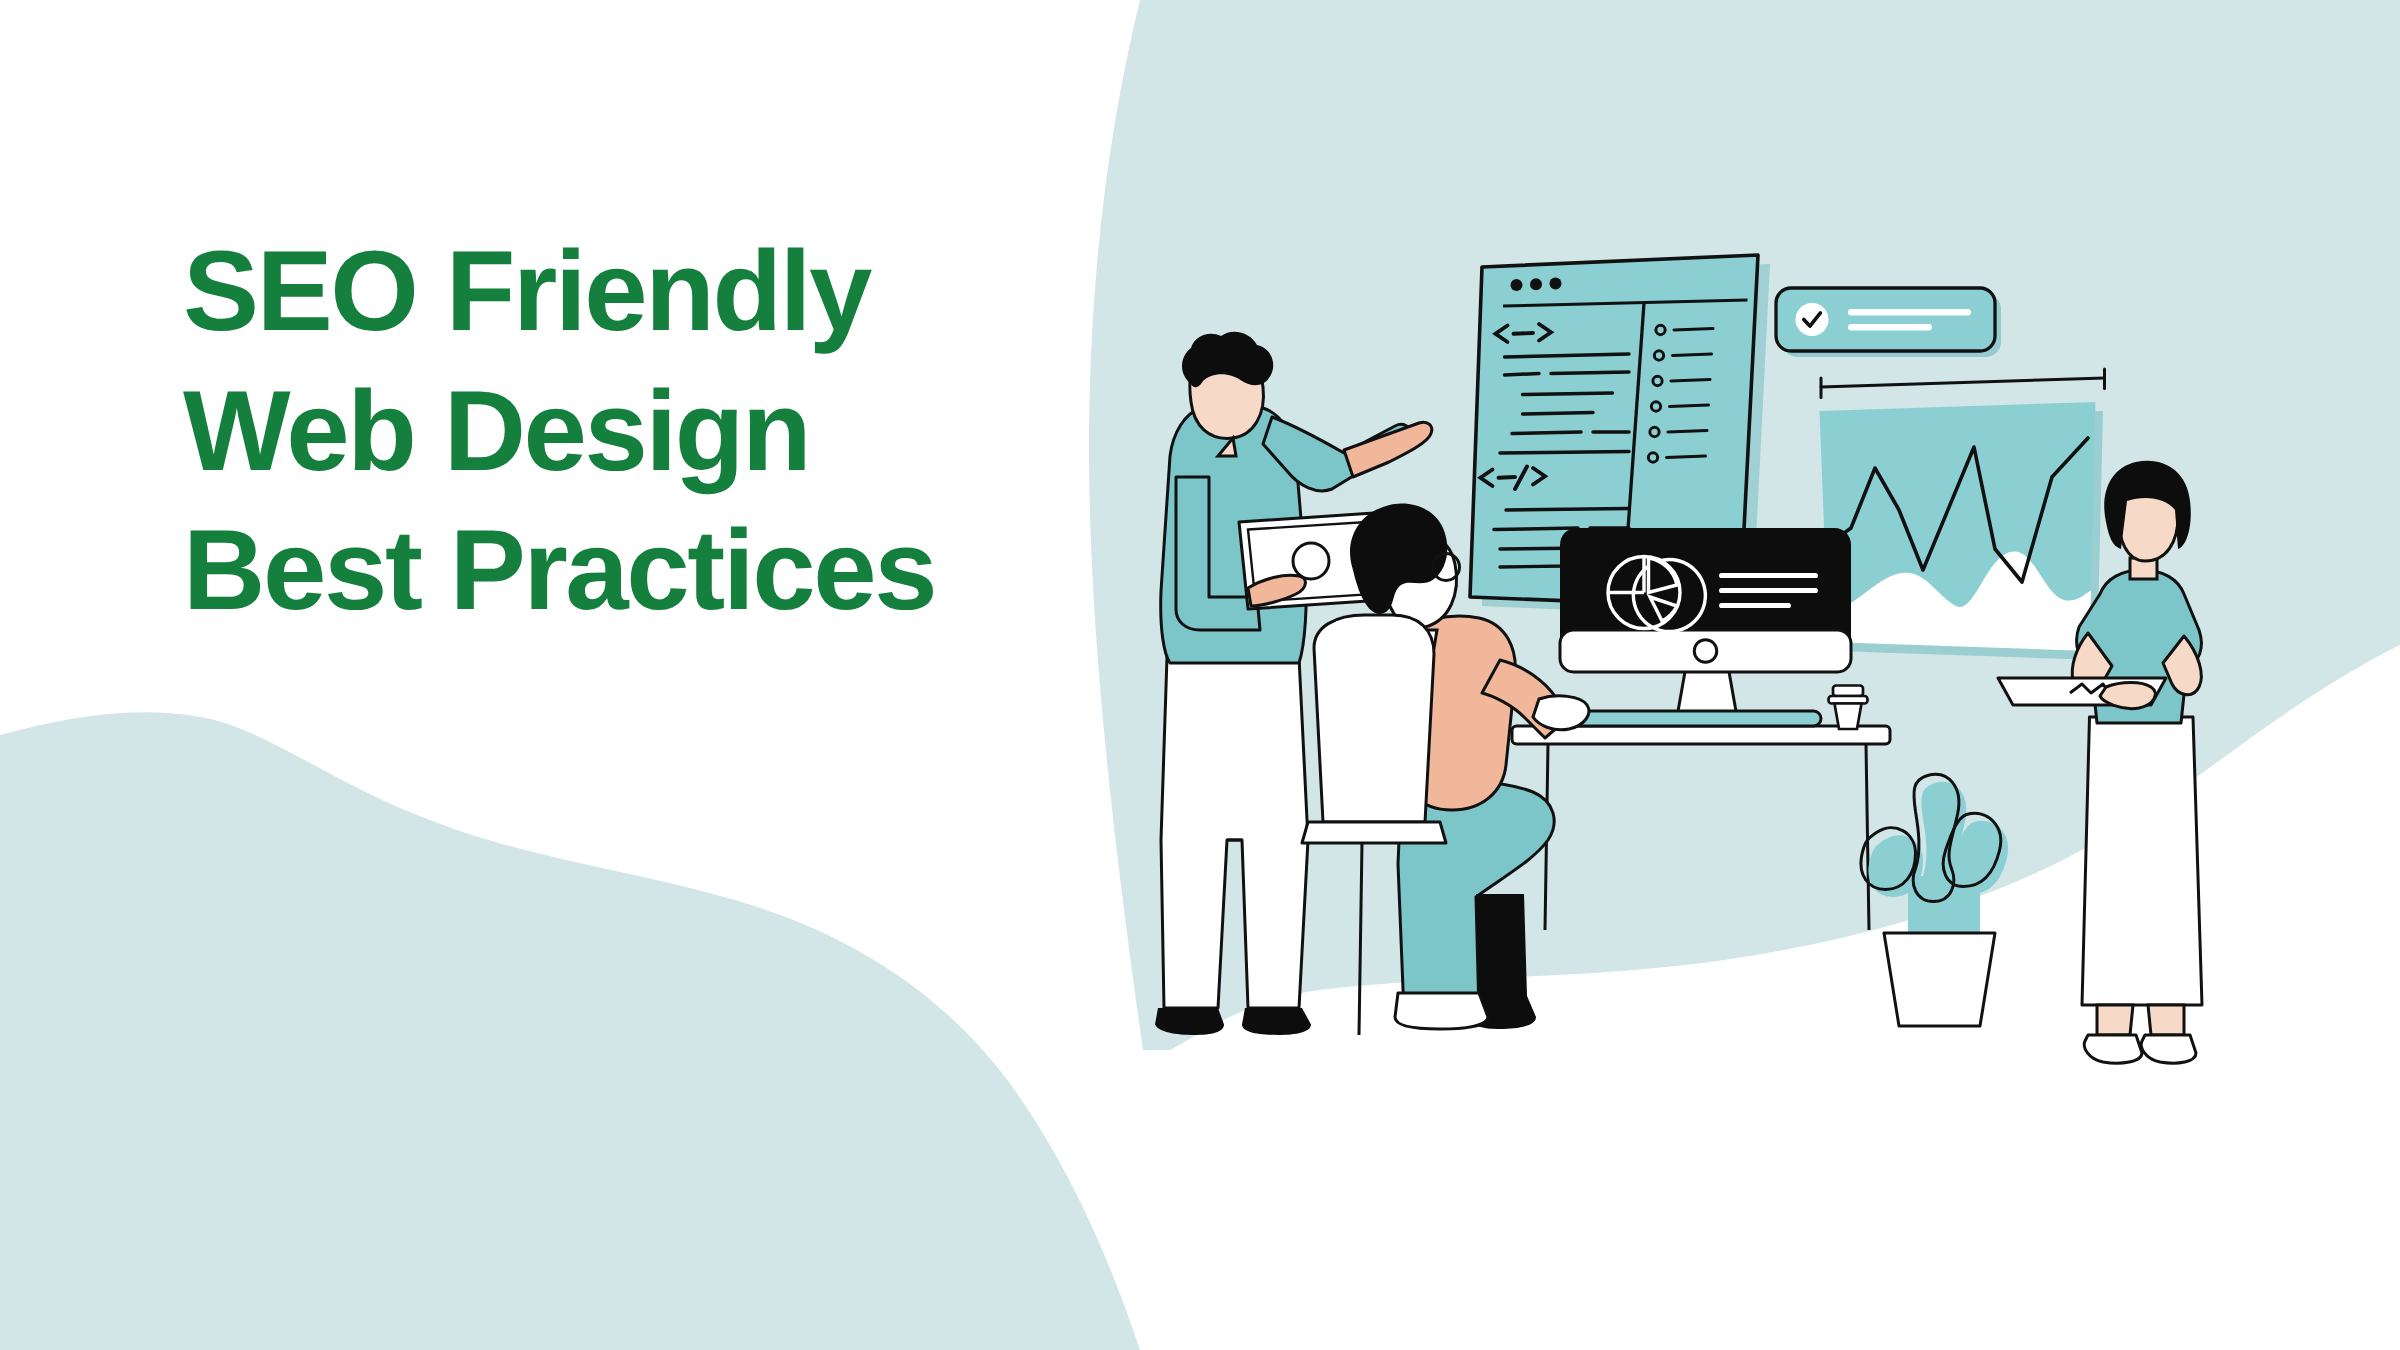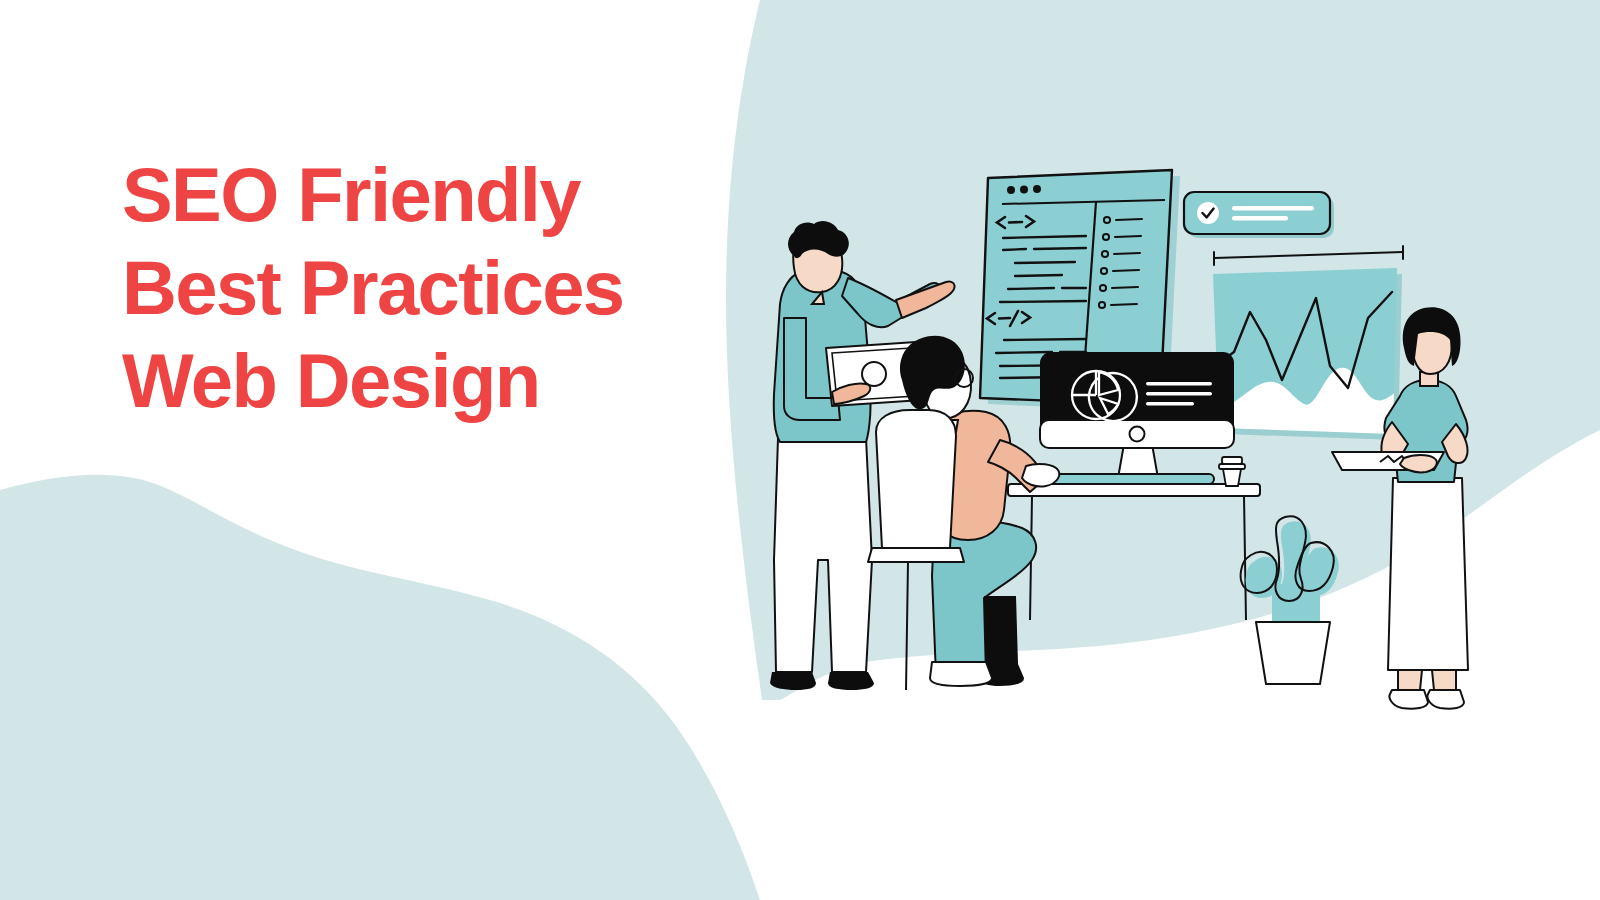--- a/index.html
+++ b/index.html
@@ -32,21 +32,21 @@
     width: 660px;
     z-index: 5;
     pointer-events: none;
   }
   .headline-line {
     font-family: "Liberation Sans", sans-serif;
     font-weight: bold;
     font-size: 76px;
     line-height: 93px;
     letter-spacing: -1.6px;
-    color: #ef4444;
+    color: #15803d;
     white-space: nowrap;
     margin: 0;
   }
 </style>
 </head>
 <body>
 
 <div id="canvas">
 
   <svg id="scene" viewBox="0 0 1600 900" xmlns="http://www.w3.org/2000/svg">
@@ -360,17 +360,17 @@
         </g>
         <path d="M 1404 458 C 1414 454 1428 454 1434 458 C 1440 462 1436 470 1426 472
                  C 1414 474 1402 468 1400 464 Z" fill="#f6d9c6" stroke="#111111" stroke-width="2" stroke-linejoin="round"></path>
       </g>
 
     </g>
   </svg>
 
   <div class="headline-wrap">
     <h1 class="headline-line">SEO Friendly</h1>
+    <h1 class="headline-line">Web Design</h1>
     <h1 class="headline-line">Best Practices</h1>
-    <h1 class="headline-line">Web Design</h1>
   </div>
 
 </div>
 
 </body></html>

